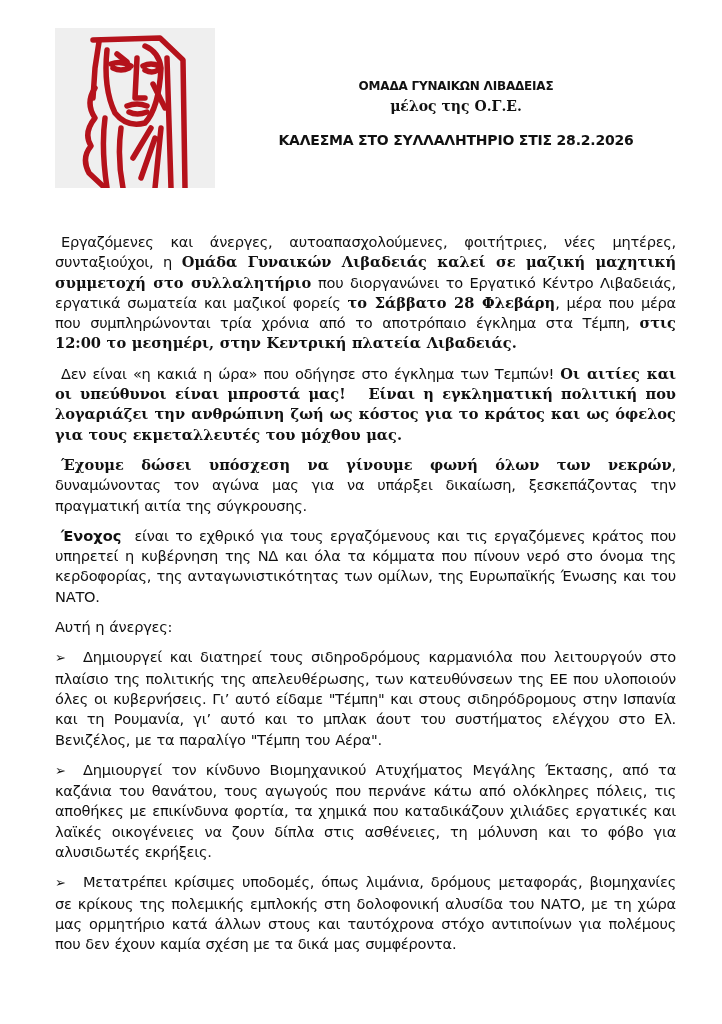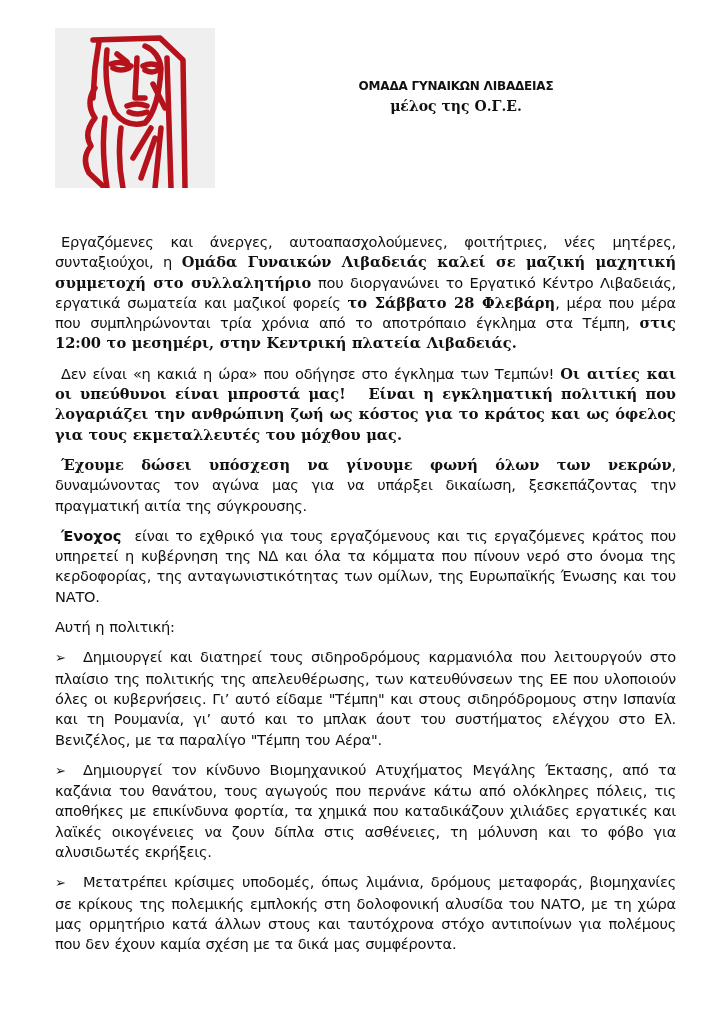--- a/index.html
+++ b/index.html
@@ -39,31 +39,32 @@
       <path d="M50 90 Q46 120 52 160"></path>
       <path d="M96 100 L78 130 M100 110 L86 150 M106 100 L100 160 M98 56 L110 80"></path>
       <path d="M66 100 Q62 130 68 160"></path>
     </g>
   </svg>
 </div>
 
 <div class="header">
   <div class="org">ΟΜΑΔΑ ΓΥΝΑΙΚΩΝ ΛΙΒΑΔΕΙΑΣ</div>
   <div class="sub" style="font-family:'DejaVu Serif',serif;">μέλος της Ο.Γ.Ε.</div>
+  <div class="call">ΚΑΛΕΣΜΑ ΣΤΟ ΣΥΛΛΑΛΗΤΗΡΙΟ ΣΤΙΣ 28.2.2026</div>
 </div>
 
 <div class="body">
   <p class="ind"><span>Εργαζόμενες και άνεργες, αυτοαπασχολούμενες, φοιτήτριες, νέες μητέρες, συνταξιούχοι, η </span><b>Ομάδα Γυναικών Λιβαδειάς καλεί σε μαζική μαχητική συμμετοχή στο συλλαλητήριο</b><span> που διοργανώνει το Εργατικό Κέντρο Λιβαδειάς, εργατικά σωματεία και μαζικοί φορείς </span><b>το Σάββατο 28 Φλεβάρη</b><span>, μέρα που μέρα που συμπληρώνονται τρία χρόνια από το αποτρόπαιο έγκλημα στα Τέμπη, </span><b>στις 12:00 το μεσημέρι, στην Κεντρική πλατεία Λιβαδειάς.</b></p>
 
   <p class="ind"><span>Δεν είναι «η κακιά η ώρα» που οδήγησε στο έγκλημα των Τεμπών! </span><b>Οι αιτίες και οι υπεύθυνοι είναι μπροστά μας!</b><span style="white-space:pre;">   </span><b>Είναι η εγκληματική πολιτική που λογαριάζει την ανθρώπινη ζωή ως κόστος για το κράτος και ως όφελος για τους εκμεταλλευτές του μόχθου μας.</b></p>
 
   <p class="ind"><b>Έχουμε δώσει υπόσχεση να γίνουμε φωνή όλων των νεκρών</b><span>, δυναμώνοντας τον αγώνα μας για να υπάρξει δικαίωση, ξεσκεπάζοντας την πραγματική αιτία της σύγκρουσης.</span></p>
 
   <p class="ind"><b style="font-family:'DejaVu Sans',sans-serif;">Ένοχος</b><span style="white-space:pre-wrap;">  είναι το εχθρικό για τους εργαζόμενους και τις εργαζόμενες κράτος που υπηρετεί η κυβέρνηση της ΝΔ και όλα τα κόμματα που πίνουν νερό στο όνομα της κερδοφορίας, της ανταγωνιστικότητας των ομίλων, της Ευρωπαϊκής Ένωσης και του ΝΑΤΟ.</span></p>
 
-  <p><span>Αυτή η πολιτική:</span></p>
+  <p><span>Αυτή η άνεργες:</span></p>
 
   <p class="bullet"><span class="bullet-mark">➢</span><span>Δημιουργεί και διατηρεί τους σιδηροδρόμους καρμανιόλα που λειτουργούν στο πλαίσιο της πολιτικής της απελευθέρωσης, των κατευθύνσεων της ΕΕ που υλοποιούν όλες οι κυβερνήσεις. Γι’ αυτό είδαμε "Τέμπη" και στους σιδηρόδρομους στην Ισπανία και τη Ρουμανία, γι’ αυτό και το μπλακ άουτ του συστήματος ελέγχου στο Ελ. Βενιζέλος, με τα παραλίγο "Τέμπη του Αέρα".</span></p>
 
   <p class="bullet"><span class="bullet-mark">➢</span><span>Δημιουργεί τον κίνδυνο Βιομηχανικού Ατυχήματος Μεγάλης Έκτασης, από τα καζάνια του θανάτου, τους αγωγούς που περνάνε κάτω από ολόκληρες πόλεις, τις αποθήκες με επικίνδυνα φορτία, τα χημικά που καταδικάζουν χιλιάδες εργατικές και λαϊκές οικογένειες να ζουν δίπλα στις ασθένειες, τη μόλυνση και το φόβο για αλυσιδωτές εκρήξεις.</span></p>
 
   <p class="bullet"><span class="bullet-mark">➢</span><span>Μετατρέπει κρίσιμες υποδομές, όπως λιμάνια, δρόμους μεταφοράς, βιομηχανίες σε κρίκους της πολεμικής εμπλοκής στη δολοφονική αλυσίδα του ΝΑΤΟ, με τη χώρα μας ορμητήριο κατά άλλων στους και ταυτόχρονα στόχο αντιποίνων για πολέμους που δεν έχουν καμία σχέση με τα δικά μας συμφέροντα.</span></p>
 </div>
 
 </body></html>

